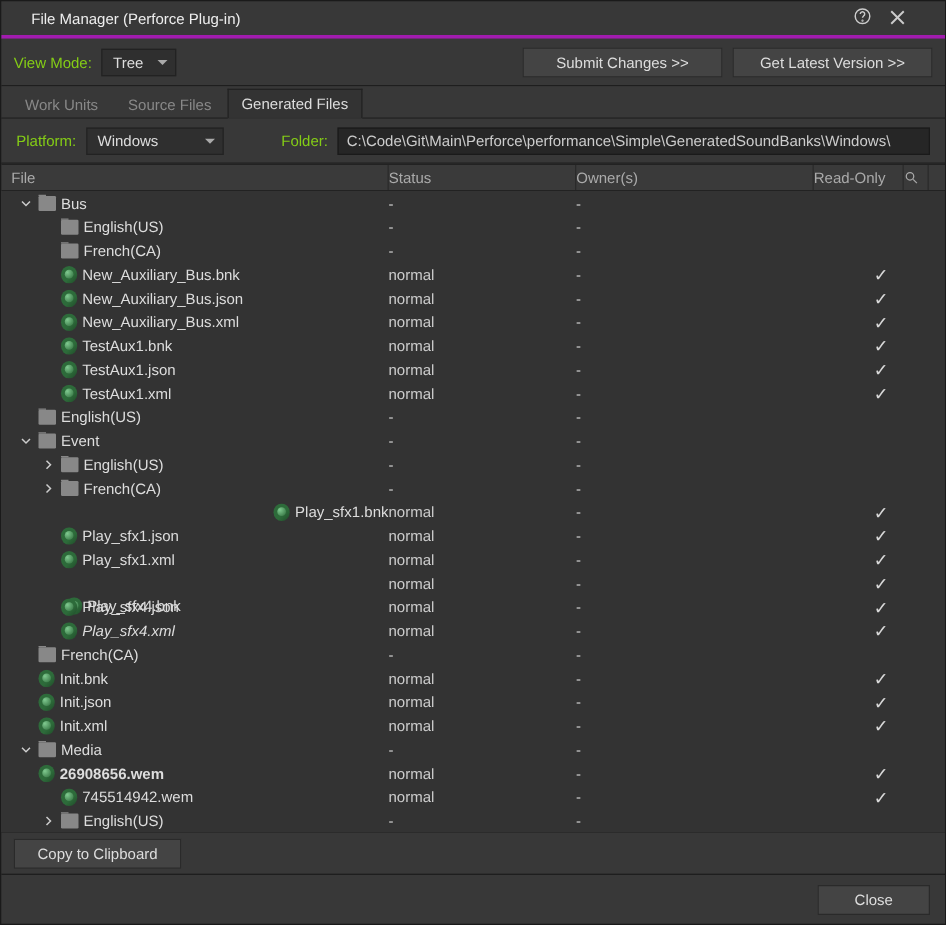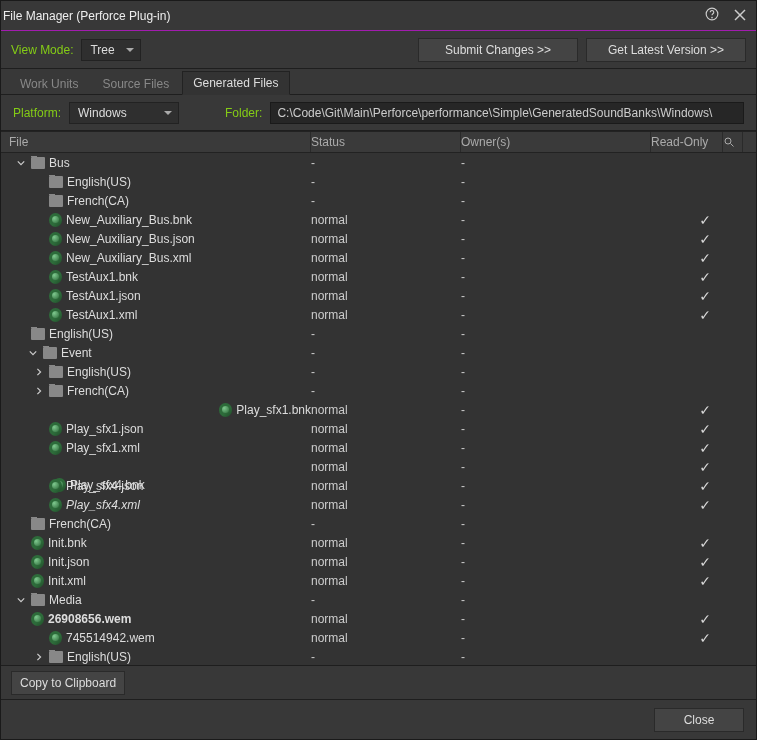--- a/index.html
+++ b/index.html
@@ -13,22 +13,22 @@
     overflow: hidden;
     display: flex;
     flex-direction: column;
     border: 1px solid #1a1a1a;
   }
   .titlebar {
     height: 30px;
     background: #383838;
     display: flex;
     align-items: center;
-    padding: 0 2px;
-    border-bottom: 1px solid #a21caf;
+    padding: 0 24px;
+    border-bottom: 3px solid #a21caf;
   }
   .titlebar-title { flex: 1; color: #eee; font-size: 12px; }
   .titlebar-icon { width: 28px; text-align: center; color: #ccc; cursor: pointer; font-size: 14px; }
   .toolbar {
     height: 38px;
     background: #383838;
     display: flex;
     align-items: center;
     padding: 0 10px;
     gap: 8px;
@@ -55,21 +55,21 @@
     margin-top: -2px;
     border: 4px solid transparent;
     border-top-color: #aaa;
   }
   .spacer { flex: 1; }
   .btn {
     background: #444;
     border: 1px solid #2a2a2a;
     color: #ddd;
     height: 24px;
-    padding: 0 8px;
+    padding: 0 18px;
     display: inline-flex;
     align-items: center;
     justify-content: center;
     cursor: pointer;
     font-size: 12px;
   }
   .btn-wide { min-width: 160px; }
   .tabs {
     background: #383838;
     display: flex;
@@ -346,21 +346,21 @@
       <div class="cell-file" style="padding-left: 14px;">
         <span class="expander"></span>
         <span class="folder-icon"></span>
         <span class="name">English(US)</span>
       </div>
       <div class="cell-stat">-</div>
       <div class="cell-owner">-</div>
       <div class="cell-ro"></div>
     </div>
     <div class="row">
-      <div class="cell-file" style="padding-left: 26px;">
+      <div class="cell-file" style="padding-left: 14px;">
         <span class="expander">
           <svg viewBox="0 0 10 10">
             <path d="M1 3 L5 7 L9 3" fill="none" stroke="#ccc" stroke-width="1.5"></path>
           </svg>
         </span>
         <span class="folder-icon"></span>
         <span class="name">Event</span>
       </div>
       <div class="cell-stat">-</div>
       <div class="cell-owner">-</div>

